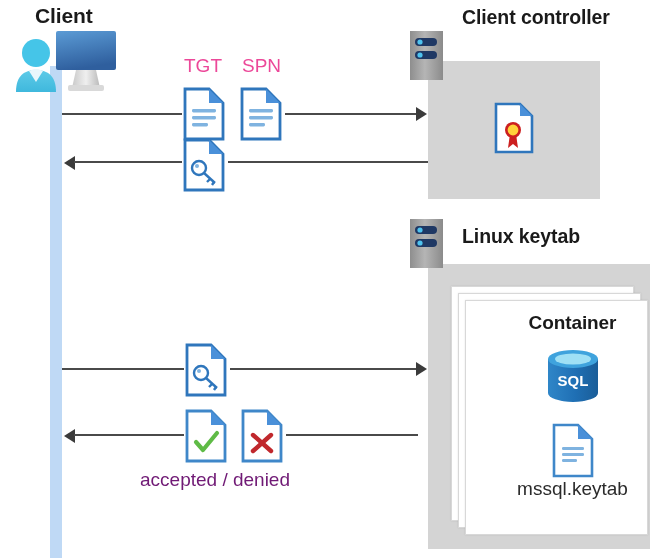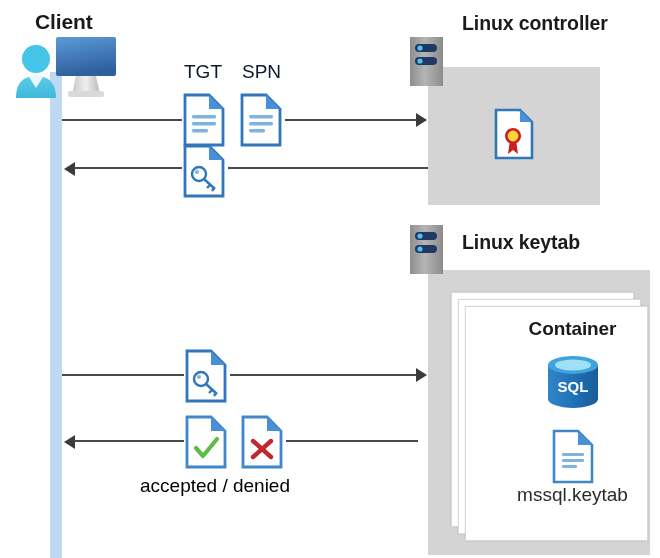--- a/index.html
+++ b/index.html
@@ -1,43 +1,43 @@
 <!DOCTYPE html>
 <html><head>
 <meta charset="utf-8">
 <style>
   html,body{margin:0;padding:0;background:#ffffff;}
   body{
     width:660px;height:558px;position:relative;overflow:hidden;
     font-family:"Liberation Sans","DejaVu Sans",sans-serif;
     color:#262626;
   }
-  .stage{position:absolute;left:0;top:10px;width:660px;height:442px;}
+  .stage{position:absolute;left:0;top:4px;width:660px;height:442px;}
 
   
   .abs{position:absolute;}
 
   
   .title-bold{
     font-weight:bold;
     color:#1a1a1a;
     line-height:1.16;
     letter-spacing:-0.1px;
   }
   #client-title{left:35px;top:0px;font-size:21px;}
   #dc-title{left:462px;top:2px;font-size:19.5px;width:150px;}
   #linux-title{left:462px;top:221px;font-size:19.5px;}
   #container-title{left:0;top:308px;width:215px;text-align:center;font-size:19px;}
 
   .plain-label{
-    font-size:19px;color:#0f172a;font-weight:normal;
+    font-size:19px;color:#ec4899;font-weight:normal;
   }
   #tgt-label{left:184px;top:51px;}
   #spn-label{left:242px;top:51px;text-align:center;}
-  #accepted-denied{left:140px;top:465px;font-size:19px;color:#000000;}
+  #accepted-denied{left:140px;top:465px;font-size:19px;color:#701a75;}
   #keytab-label{left:0;top:474px;width:215px;text-align:center;font-size:19px;color:#2b2b2b;}
 
   
   #lifeline{
     left:50px;top:62px;width:12px;height:496px;
     background:#bfd9f5;
   }
 
   
   .grey-box{background:#d4d4d4;}
@@ -144,21 +144,21 @@
         </linearGradient>
       </defs>
       <rect x="0" y="0" width="33" height="49" fill="url(#rackGrad1)"></rect>
       <rect x="5" y="7" width="22" height="8" rx="4" fill="#1f3864"></rect>
       <circle cx="10" cy="11" r="2.6" fill="#4ec3ef"></circle>
       <rect x="5" y="20" width="22" height="8" rx="4" fill="#1f3864"></rect>
       <circle cx="10" cy="24" r="2.6" fill="#4ec3ef"></circle>
     </svg>
   </div>
 
-  <div class="abs title-bold" id="dc-title">Linux controller</div>
+  <div class="abs title-bold" id="dc-title">Client controller</div>
 
   <div class="icon" id="doc-cert">
     <svg viewBox="0 0 40 52" width="40" height="52">
       <path d="M2 2 H26 L38 14 V50 H2 Z" fill="#ffffff" stroke="#2f76bc" stroke-width="2.6"></path>
       <path d="M26 2 L38 14 H26 Z" fill="#4a90d9"></path>
 
       <path d="M16 32 l-2 14 l5 -4 l5 4 l-2 -14 Z" fill="#cc1f1f"></path>
       <circle cx="19" cy="28" r="8" fill="#cc1f1f"></circle>
       <circle cx="19" cy="28" r="5.4" fill="#ffd23a"></circle>
     </svg>

